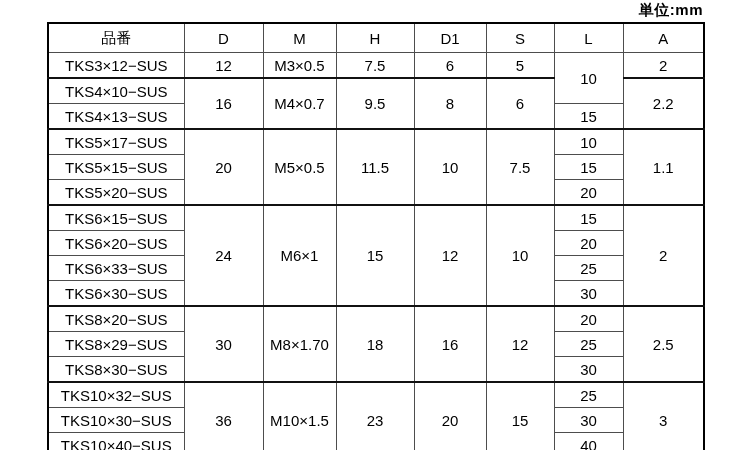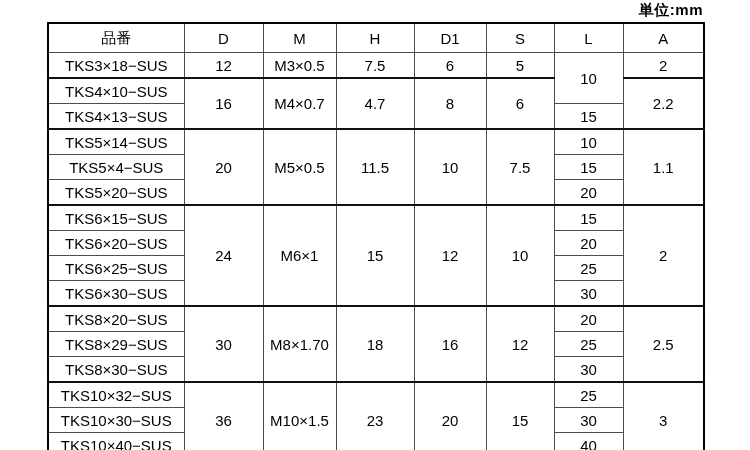--- a/index.html
+++ b/index.html
@@ -80,54 +80,54 @@
         <th>M</th>
         <th>H</th>
         <th>D1</th>
         <th>S</th>
         <th>L</th>
         <th>A</th>
       </tr>
     </thead>
     <tbody>
       <tr>
-        <td>TKS3×18−SUS</td>
+        <td>TKS3×12−SUS</td>
         <td>12</td>
         <td>M3×0.5</td>
         <td>7.5</td>
         <td>6</td>
         <td>5</td>
         <td rowspan="2">10</td>
         <td>2</td>
       </tr>
       <tr class="gs">
         <td>TKS4×10−SUS</td>
         <td rowspan="2">16</td>
         <td rowspan="2">M4×0.7</td>
-        <td rowspan="2">4.7</td>
+        <td rowspan="2">9.5</td>
         <td rowspan="2">8</td>
         <td rowspan="2">6</td>
         <td rowspan="2">2.2</td>
       </tr>
       <tr>
         <td>TKS4×13−SUS</td>
         <td>15</td>
       </tr>
       <tr class="gs">
-        <td>TKS5×14−SUS</td>
+        <td>TKS5×17−SUS</td>
         <td rowspan="3">20</td>
         <td rowspan="3">M5×0.5</td>
         <td rowspan="3">11.5</td>
         <td rowspan="3">10</td>
         <td rowspan="3">7.5</td>
         <td>10</td>
         <td rowspan="3">1.1</td>
       </tr>
       <tr>
-        <td>TKS5×4−SUS</td>
+        <td>TKS5×15−SUS</td>
         <td>15</td>
       </tr>
       <tr>
         <td>TKS5×20−SUS</td>
         <td>20</td>
       </tr>
       <tr class="gs">
         <td>TKS6×15−SUS</td>
         <td rowspan="4">24</td>
         <td rowspan="4">M6×1</td>
@@ -135,21 +135,21 @@
         <td rowspan="4">12</td>
         <td rowspan="4">10</td>
         <td>15</td>
         <td rowspan="4">2</td>
       </tr>
       <tr>
         <td>TKS6×20−SUS</td>
         <td>20</td>
       </tr>
       <tr>
-        <td>TKS6×25−SUS</td>
+        <td>TKS6×33−SUS</td>
         <td>25</td>
       </tr>
       <tr>
         <td>TKS6×30−SUS</td>
         <td>30</td>
       </tr>
       <tr class="gs">
         <td>TKS8×20−SUS</td>
         <td rowspan="3">30</td>
         <td rowspan="3">M8×1.70</td>

